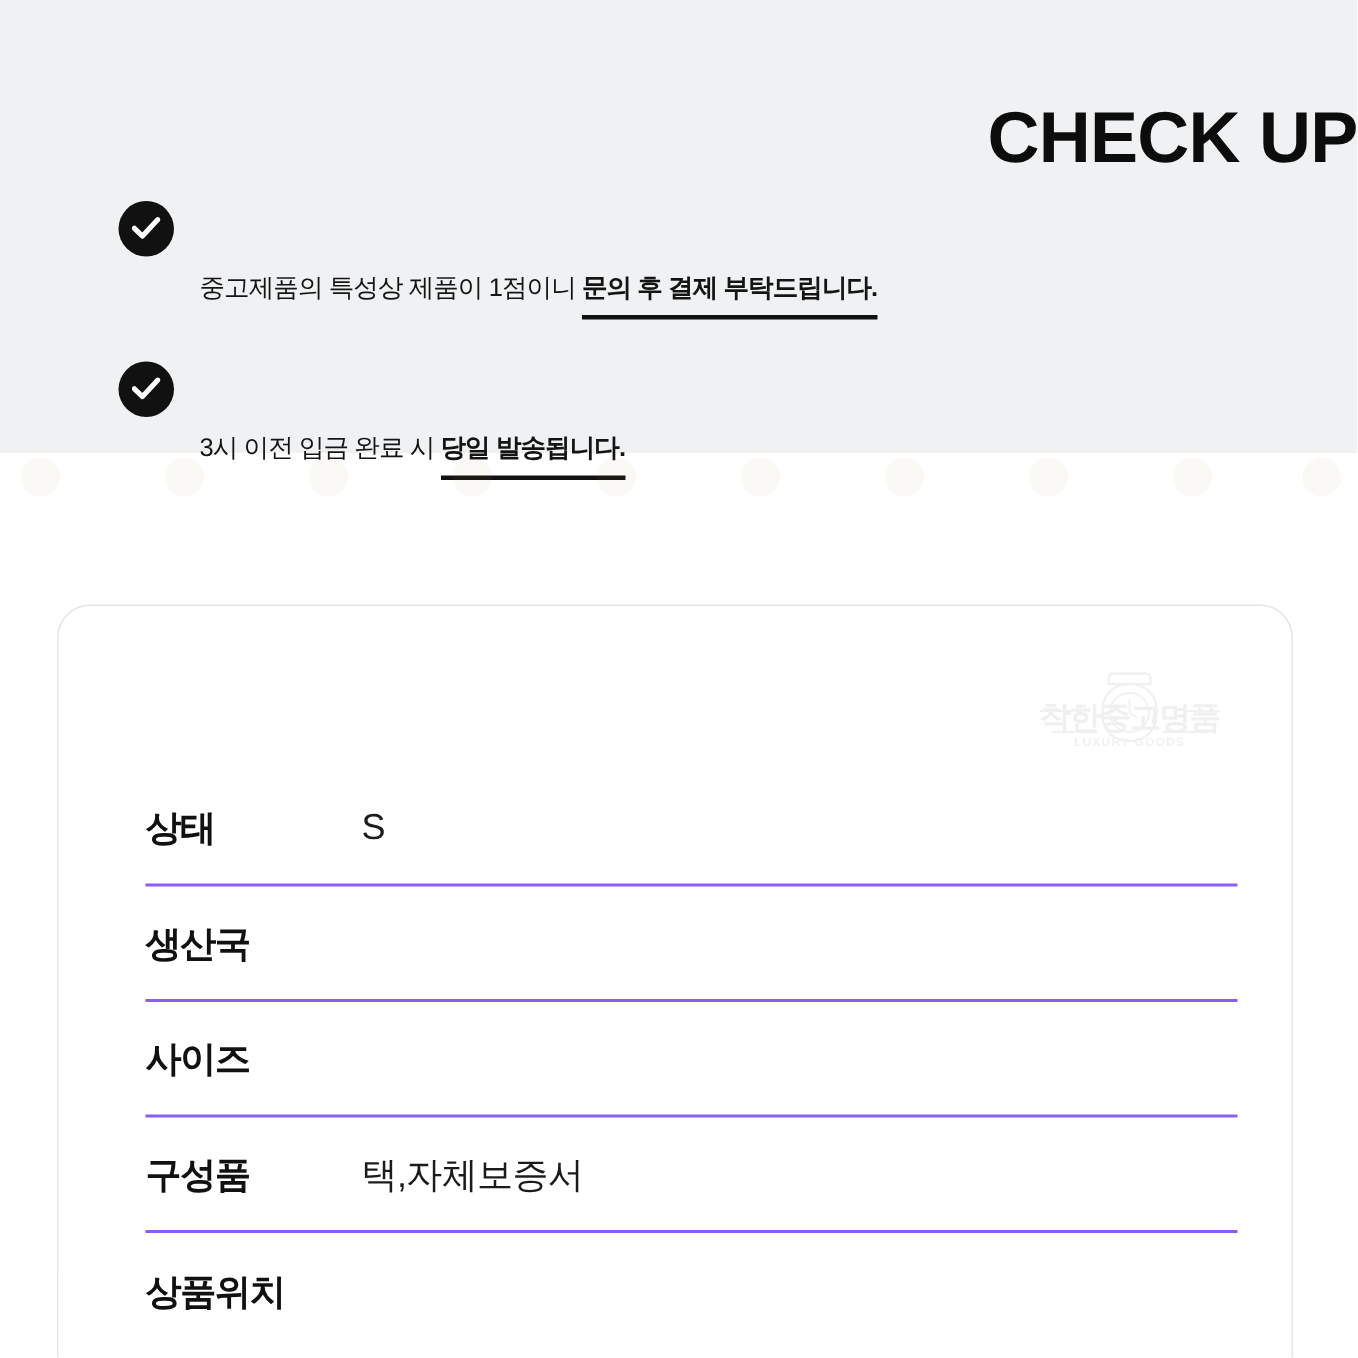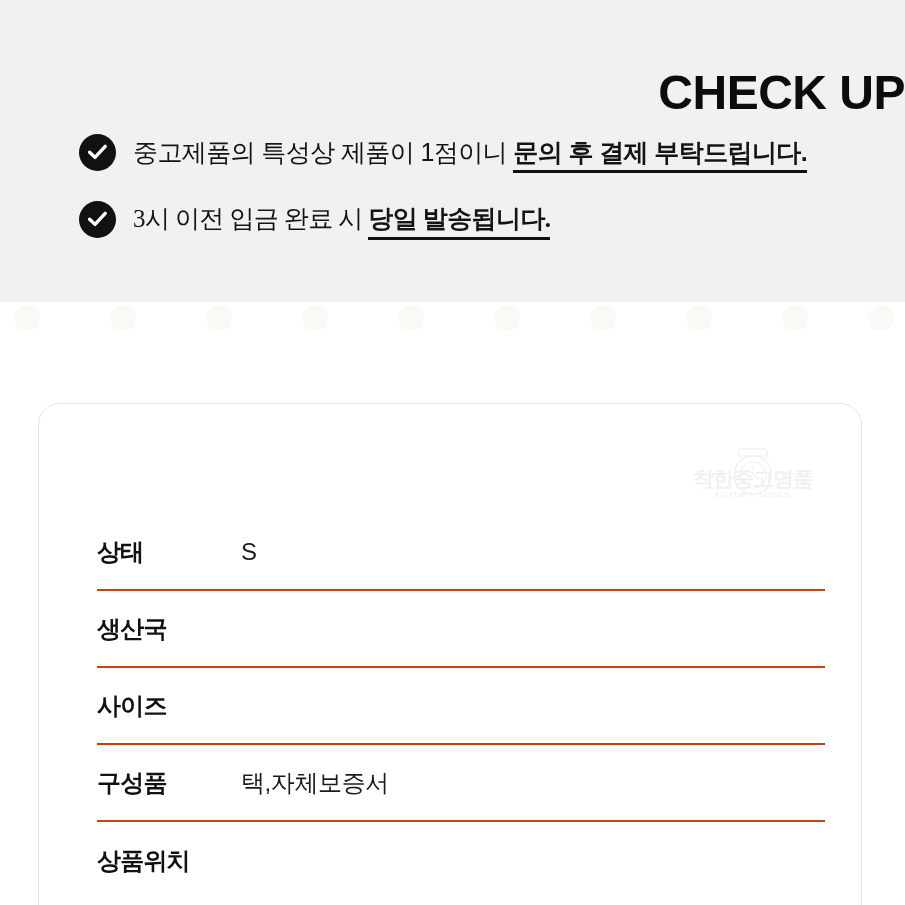--- a/index.html
+++ b/index.html
@@ -49,21 +49,21 @@
     top: 133px;
     width: 800px;
   }
 
   .checkup-row {
     display: flex;
     align-items: flex-start;
     margin-bottom: 27px;
     min-height: 40px;
   }
-  .checkup-row:last-child { margin-bottom: 0; font-family: Liberation Serif, serif; }
+  .checkup-row:last-child { margin-bottom: 0; }
 
   .check-icon {
     flex: 0 0 auto;
     width: 37px;
     height: 37px;
     border-radius: 50%;
     background: #111111;
     position: relative;
     margin-top: 1px;
   }
@@ -72,26 +72,27 @@
     left: 9px;
     top: 10px;
     width: 19px;
     height: 17px;
     display: block;
   }
 
   .checkup-text {
     flex: 1 1 auto;
     margin-left: 17px;
-    font-size: 25px;
+    font-size: 17px;
     line-height: 38px;
     font-weight: 400;
     color: #141414;
     letter-spacing: -0.6px;
     white-space: nowrap;
+    margin-top: 40px;
   }
   .checkup-text .emph {
     font-weight: 800;
     border-bottom: 3px solid #111111;
     padding-bottom: 2px;
     display: inline-block;
     line-height: 32px;
   }
 
   
@@ -179,21 +180,21 @@
   .info-table {
     position: absolute;
     left: 58px;
     top: 110px;
     width: 728px;
   }
   .info-row {
     display: flex;
     align-items: center;
     height: 77px;
-    border-bottom: 2px solid #c2410c;
+    border-bottom: 2px solid #8b5cf6;
     box-sizing: border-box;
   }
   .info-row.last { border-bottom: 0; gap: 48px; }
   .info-label {
     flex: 0 0 144px;
     font-size: 24px;
     font-weight: 800;
     color: #111111;
     letter-spacing: -0.8px;
   }

